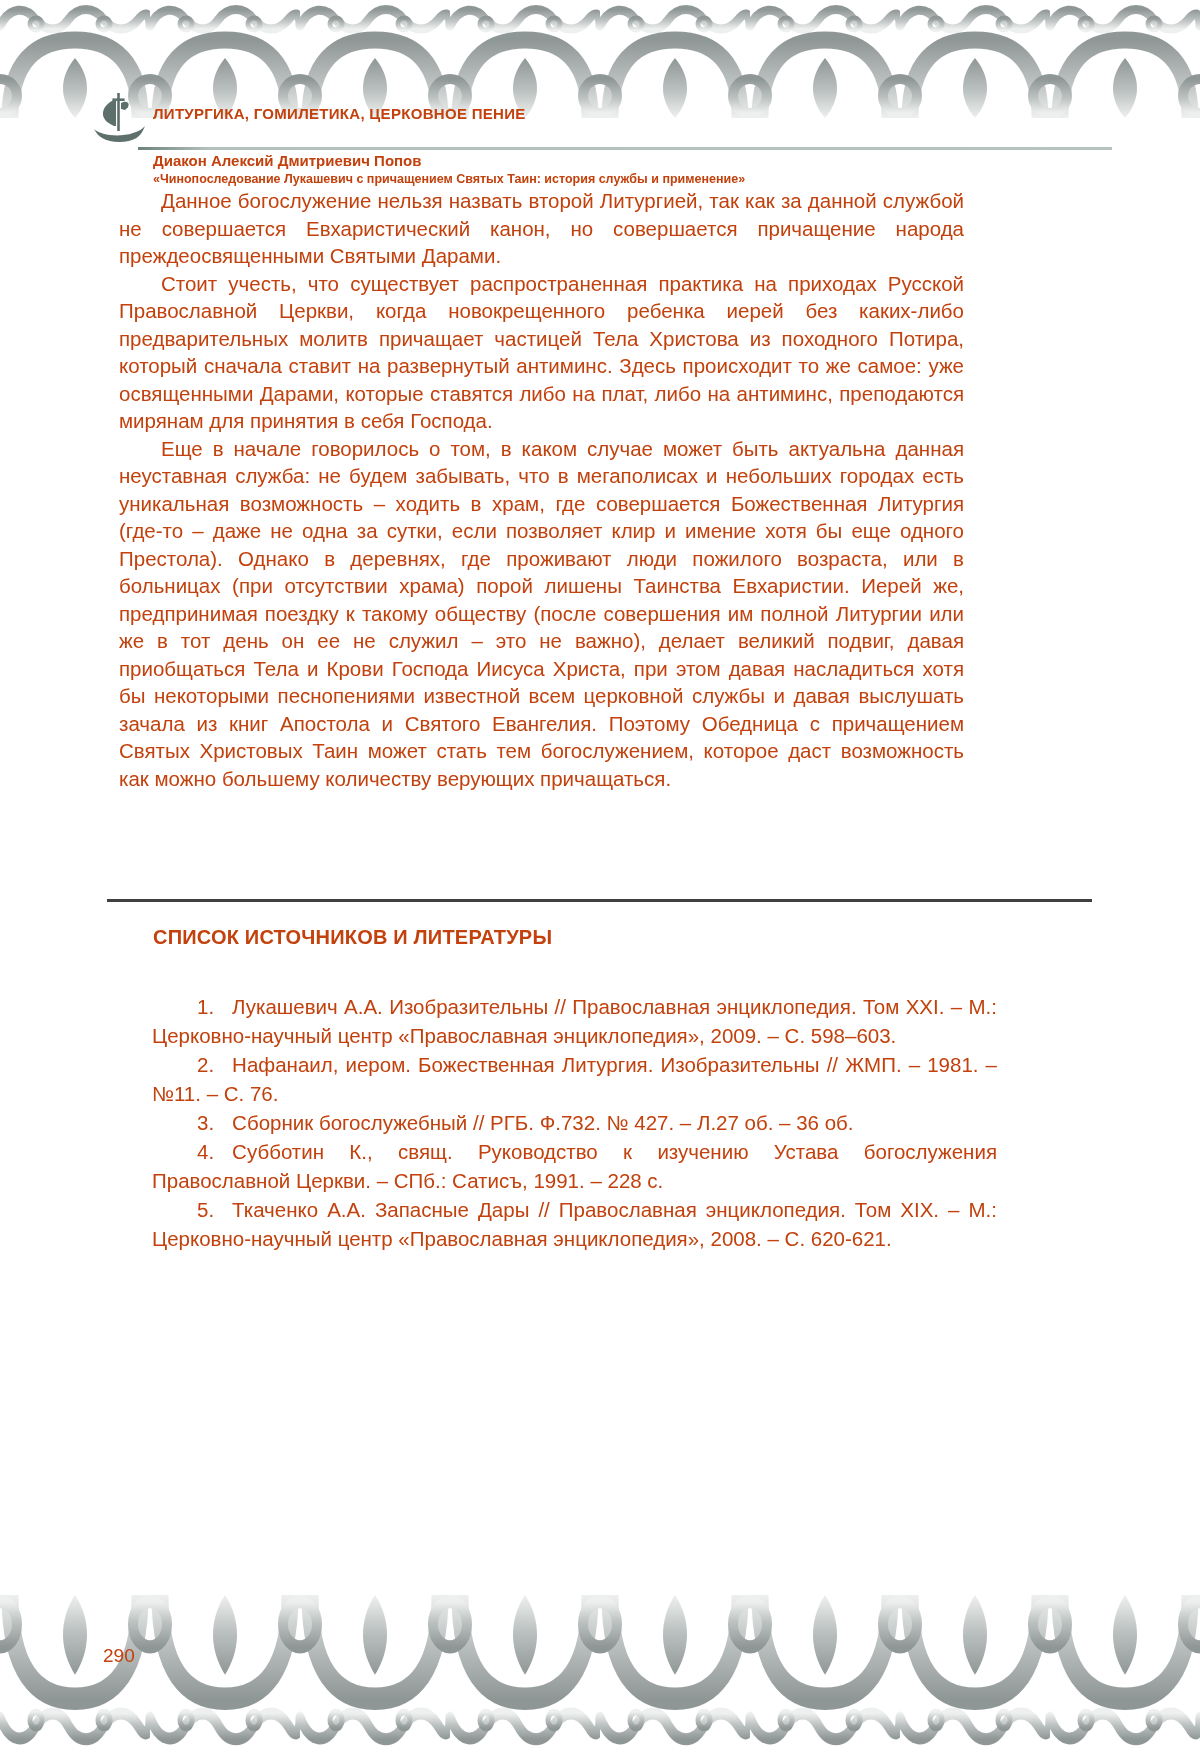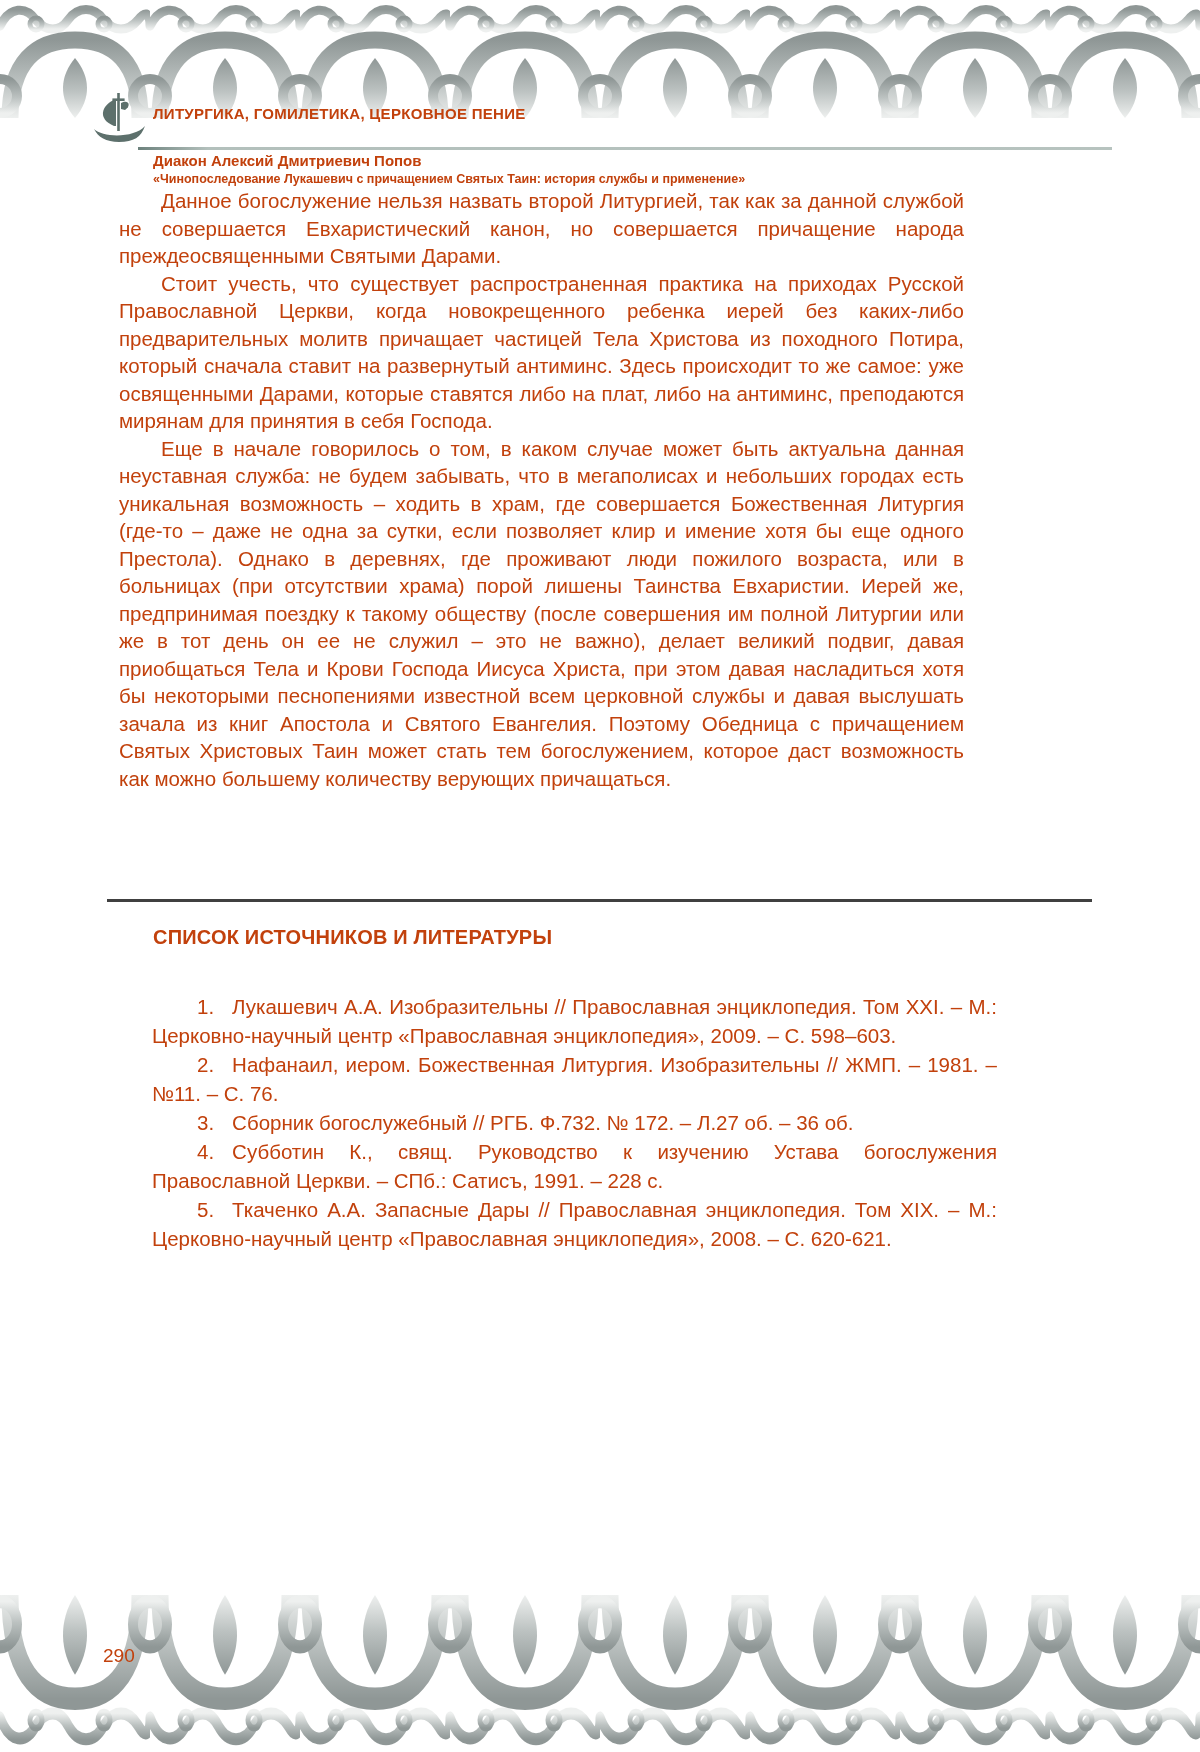--- a/index.html
+++ b/index.html
@@ -94,20 +94,20 @@
     <p class="para">Еще в начале говорилось о том, в каком случае может быть актуальна данная неуставная служба: не будем забывать, что в мегаполисах и небольших городах есть уникальная возможность – ходить в храм, где совершается Божественная Литургия (где-то – даже не одна за сутки, если позволяет клир и имение хотя бы еще одного Престола). Однако в деревнях, где проживают люди пожилого возраста, или в больницах (при отсутствии храма) порой лишены Таинства Евхаристии. Иерей же, предпринимая поездку к такому обществу (после совершения им полной Литургии или же в тот день он ее не служил – это не важно), делает великий подвиг, давая приобщаться Тела и Крови Господа Иисуса Христа, при этом давая насладиться хотя бы некоторыми песнопениями известной всем церковной службы и давая выслушать зачала из книг Апостола и Святого Евангелия. Поэтому Обедница с причащением Святых Христовых Таин может стать тем богослужением, которое даст возможность как можно большему количеству верующих причащаться.</p>
   </div>
 
   <div class="rule"></div>
 
   <div class="bib-heading">СПИСОК ИСТОЧНИКОВ И ЛИТЕРАТУРЫ</div>
 
   <div class="refs">
     <p class="ref"><span class="ref-num">1.</span><span>Лукашевич А.А. Изобразительны // Православная энциклопедия. Том XXI. – М.: Церковно-научный центр «Православная энциклопедия», 2009. – С. 598–603.</span></p>
     <p class="ref"><span class="ref-num">2.</span><span>Нафанаил, иером. Божественная Литургия. Изобразительны // ЖМП. – 1981. – №11. – С. 76.</span></p>
-    <p class="ref"><span class="ref-num">3.</span><span>Сборник богослужебный // РГБ. Ф.732. № 172. – Л.27 об. – 36 об.</span></p>
+    <p class="ref"><span class="ref-num">3.</span><span>Сборник богослужебный // РГБ. Ф.732. № 427. – Л.27 об. – 36 об.</span></p>
     <p class="ref"><span class="ref-num">4.</span><span>Субботин К., свящ. Руководство к изучению Устава богослужения Православной Церкви. – СПб.: Сатисъ, 1991. – 228 с.</span></p>
     <p class="ref"><span class="ref-num">5.</span><span>Ткаченко А.А. Запасные Дары // Православная энциклопедия. Том XIX. – М.: Церковно-научный центр «Православная энциклопедия», 2008. – С. 620-621.</span></p>
   </div>
 
   <div class="page-number">290</div>
 
 </div>
 
 </body></html>

